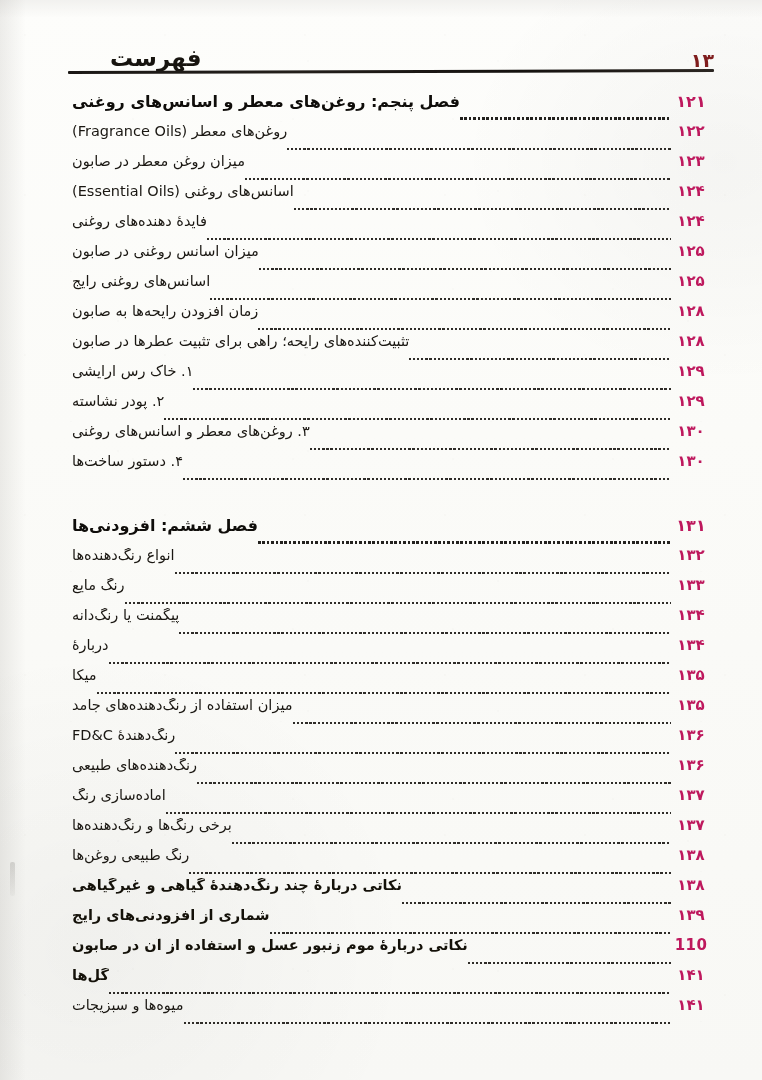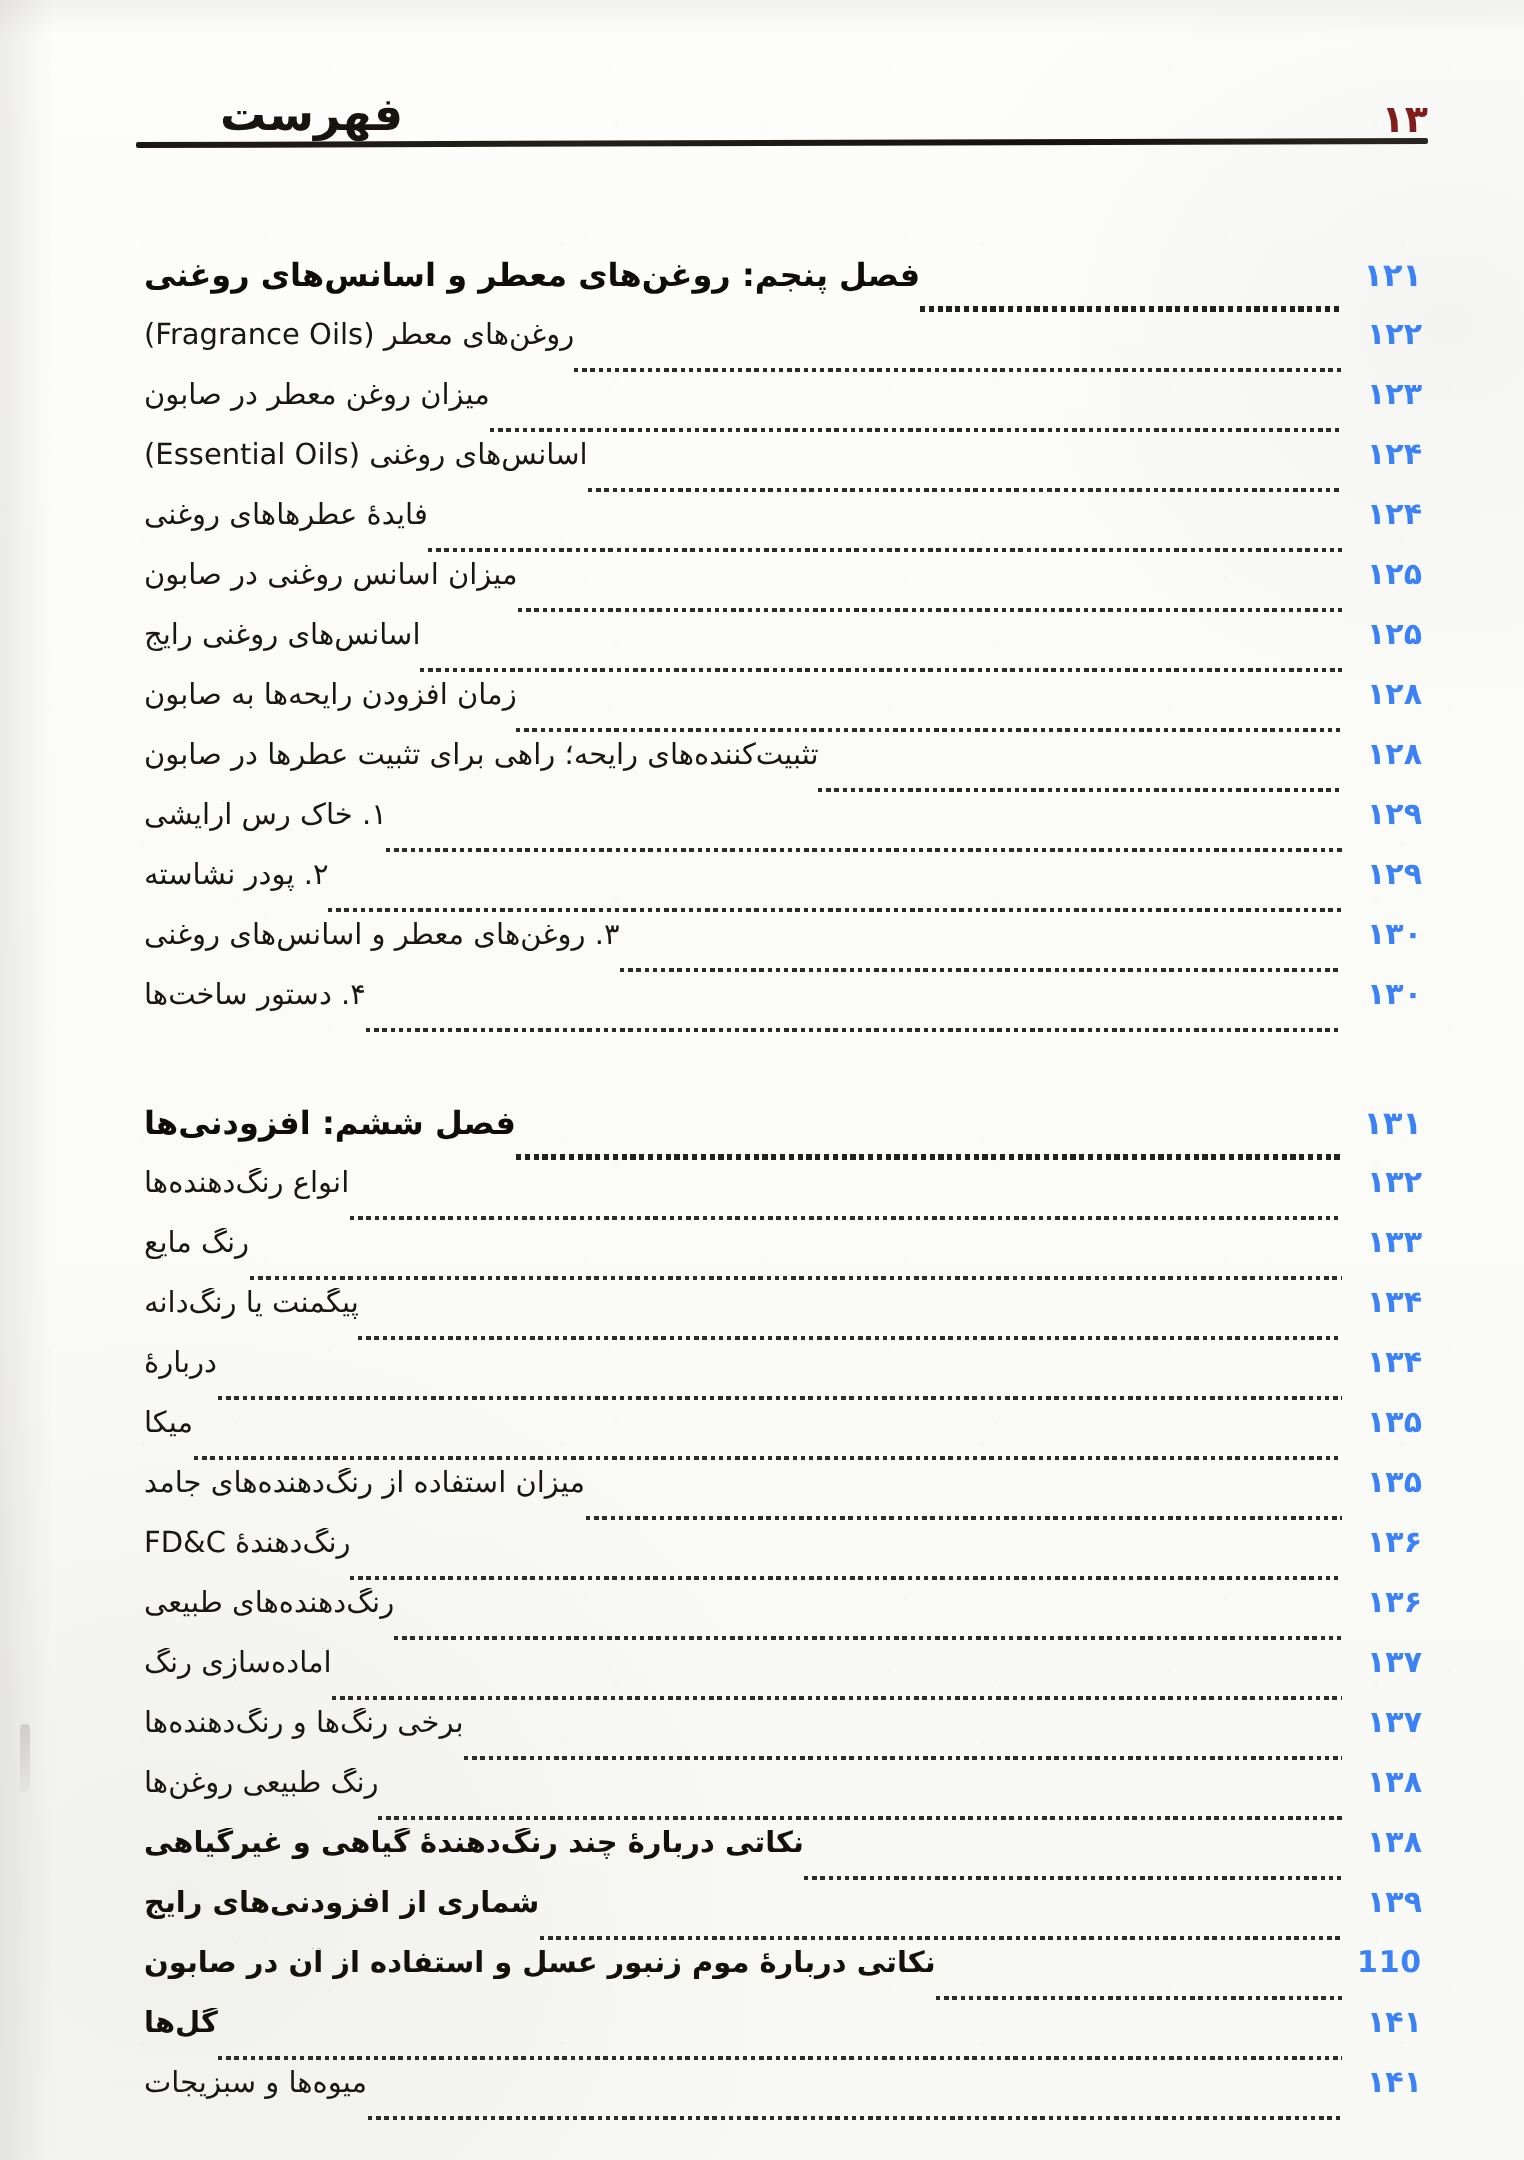--- a/index.html
+++ b/index.html
@@ -81,21 +81,20 @@
     border-radius: 1px;
     transform: rotate(-0.18deg);
   }
 
   
   .toc {
     position: absolute;
     top: 94px;
     left: 68px;
     right: 46px;
-    margin-top: 36px;
   }
 
   .toc-row {
     display: flex;
     flex-direction: row-reverse;
     align-items: baseline;
     width: 100%;
     height: 30px;
     white-space: nowrap;
     overflow: hidden;
@@ -148,24 +147,24 @@
     background-image: repeating-linear-gradient(
       to right,
       #100e0b 0px, #100e0b 2.6px,
       rgba(255,255,255,0) 2.6px, rgba(255,255,255,0) 4.4px
     );
   }
 
   .row-page {
     flex: 0 0 auto;
     min-width: 40px;
-    text-align: right;
+    text-align: center;
     font-size: 15px;
     font-weight: 700;
-    color: #3b82f6;
+    color: #be185d;
     line-height: 1;
     letter-spacing: 0.4px;
     padding-right: 5px;
   }
   .toc-row.lvl-chapter .row-page {
     font-size: 16px;
   }
 
   .section-gap {
     height: 34px;
@@ -230,21 +229,21 @@
         <span class="row-label">میزان روغن معطر در صابون</span>
         <span class="leader"></span>
         <span class="row-page">۱۲۳</span>
       </div>
       <div class="toc-row lvl-item">
         <span class="row-label">اسانس‌های روغنی (Essential Oils)</span>
         <span class="leader"></span>
         <span class="row-page">۱۲۴</span>
       </div>
       <div class="toc-row lvl-item">
-        <span class="row-label">فایدۀ عطرها‌های روغنی</span>
+        <span class="row-label">فایدۀ دهنده‌های روغنی</span>
         <span class="leader"></span>
         <span class="row-page">۱۲۴</span>
       </div>
       <div class="toc-row lvl-item">
         <span class="row-label">میزان اسانس روغنی در صابون</span>
         <span class="leader"></span>
         <span class="row-page">۱۲۵</span>
       </div>
       <div class="toc-row lvl-item">
         <span class="row-label">اسانس‌های روغنی رایج</span>

